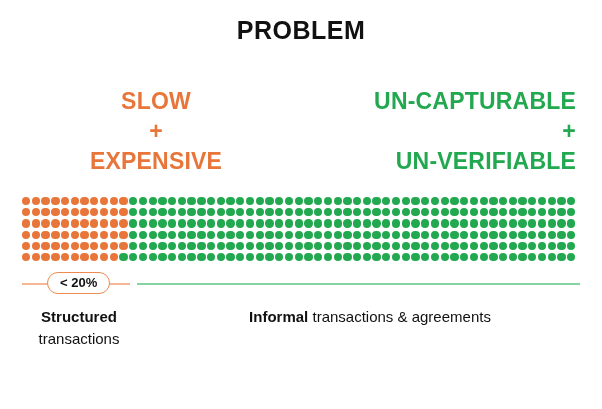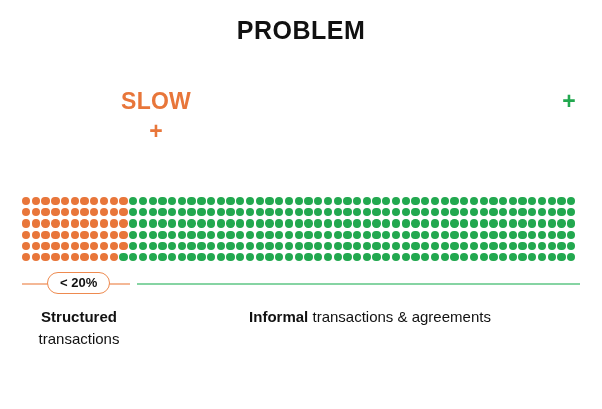--- a/index.html
+++ b/index.html
@@ -150,24 +150,27 @@
 </head>
 <body>
 
 <div id="slide">
 
   <div id="title">PROBLEM</div>
 
   <div id="headline-left" class="headline">
     <span class="line">SLOW</span>
     <span class="plus">+</span>
+    <span class="line">EXPENSIVE</span>
   </div>
 
   <div id="headline-right" class="headline">
+    <span class="line">UN-CAPTURABLE</span>
     <span class="plus">+</span>
+    <span class="line">UN-VERIFIABLE</span>
   </div>
 
   <div id="dot-grid">
       <div class="dot-row"><span class="dot o"></span><span class="dot o"></span><span class="dot o"></span><span class="dot o"></span><span class="dot o"></span><span class="dot o"></span><span class="dot o"></span><span class="dot o"></span><span class="dot o"></span><span class="dot o"></span><span class="dot o"></span><span class="dot g"></span><span class="dot g"></span><span class="dot g"></span><span class="dot g"></span><span class="dot g"></span><span class="dot g"></span><span class="dot g"></span><span class="dot g"></span><span class="dot g"></span><span class="dot g"></span><span class="dot g"></span><span class="dot g"></span><span class="dot g"></span><span class="dot g"></span><span class="dot g"></span><span class="dot g"></span><span class="dot g"></span><span class="dot g"></span><span class="dot g"></span><span class="dot g"></span><span class="dot g"></span><span class="dot g"></span><span class="dot g"></span><span class="dot g"></span><span class="dot g"></span><span class="dot g"></span><span class="dot g"></span><span class="dot g"></span><span class="dot g"></span><span class="dot g"></span><span class="dot g"></span><span class="dot g"></span><span class="dot g"></span><span class="dot g"></span><span class="dot g"></span><span class="dot g"></span><span class="dot g"></span><span class="dot g"></span><span class="dot g"></span><span class="dot g"></span><span class="dot g"></span><span class="dot g"></span><span class="dot g"></span><span class="dot g"></span><span class="dot g"></span><span class="dot g"></span></div>
       <div class="dot-row"><span class="dot o"></span><span class="dot o"></span><span class="dot o"></span><span class="dot o"></span><span class="dot o"></span><span class="dot o"></span><span class="dot o"></span><span class="dot o"></span><span class="dot o"></span><span class="dot o"></span><span class="dot o"></span><span class="dot g"></span><span class="dot g"></span><span class="dot g"></span><span class="dot g"></span><span class="dot g"></span><span class="dot g"></span><span class="dot g"></span><span class="dot g"></span><span class="dot g"></span><span class="dot g"></span><span class="dot g"></span><span class="dot g"></span><span class="dot g"></span><span class="dot g"></span><span class="dot g"></span><span class="dot g"></span><span class="dot g"></span><span class="dot g"></span><span class="dot g"></span><span class="dot g"></span><span class="dot g"></span><span class="dot g"></span><span class="dot g"></span><span class="dot g"></span><span class="dot g"></span><span class="dot g"></span><span class="dot g"></span><span class="dot g"></span><span class="dot g"></span><span class="dot g"></span><span class="dot g"></span><span class="dot g"></span><span class="dot g"></span><span class="dot g"></span><span class="dot g"></span><span class="dot g"></span><span class="dot g"></span><span class="dot g"></span><span class="dot g"></span><span class="dot g"></span><span class="dot g"></span><span class="dot g"></span><span class="dot g"></span><span class="dot g"></span><span class="dot g"></span><span class="dot g"></span></div>
       <div class="dot-row"><span class="dot o"></span><span class="dot o"></span><span class="dot o"></span><span class="dot o"></span><span class="dot o"></span><span class="dot o"></span><span class="dot o"></span><span class="dot o"></span><span class="dot o"></span><span class="dot o"></span><span class="dot o"></span><span class="dot g"></span><span class="dot g"></span><span class="dot g"></span><span class="dot g"></span><span class="dot g"></span><span class="dot g"></span><span class="dot g"></span><span class="dot g"></span><span class="dot g"></span><span class="dot g"></span><span class="dot g"></span><span class="dot g"></span><span class="dot g"></span><span class="dot g"></span><span class="dot g"></span><span class="dot g"></span><span class="dot g"></span><span class="dot g"></span><span class="dot g"></span><span class="dot g"></span><span class="dot g"></span><span class="dot g"></span><span class="dot g"></span><span class="dot g"></span><span class="dot g"></span><span class="dot g"></span><span class="dot g"></span><span class="dot g"></span><span class="dot g"></span><span class="dot g"></span><span class="dot g"></span><span class="dot g"></span><span class="dot g"></span><span class="dot g"></span><span class="dot g"></span><span class="dot g"></span><span class="dot g"></span><span class="dot g"></span><span class="dot g"></span><span class="dot g"></span><span class="dot g"></span><span class="dot g"></span><span class="dot g"></span><span class="dot g"></span><span class="dot g"></span><span class="dot g"></span></div>
       <div class="dot-row"><span class="dot o"></span><span class="dot o"></span><span class="dot o"></span><span class="dot o"></span><span class="dot o"></span><span class="dot o"></span><span class="dot o"></span><span class="dot o"></span><span class="dot o"></span><span class="dot o"></span><span class="dot o"></span><span class="dot g"></span><span class="dot g"></span><span class="dot g"></span><span class="dot g"></span><span class="dot g"></span><span class="dot g"></span><span class="dot g"></span><span class="dot g"></span><span class="dot g"></span><span class="dot g"></span><span class="dot g"></span><span class="dot g"></span><span class="dot g"></span><span class="dot g"></span><span class="dot g"></span><span class="dot g"></span><span class="dot g"></span><span class="dot g"></span><span class="dot g"></span><span class="dot g"></span><span class="dot g"></span><span class="dot g"></span><span class="dot g"></span><span class="dot g"></span><span class="dot g"></span><span class="dot g"></span><span class="dot g"></span><span class="dot g"></span><span class="dot g"></span><span class="dot g"></span><span class="dot g"></span><span class="dot g"></span><span class="dot g"></span><span class="dot g"></span><span class="dot g"></span><span class="dot g"></span><span class="dot g"></span><span class="dot g"></span><span class="dot g"></span><span class="dot g"></span><span class="dot g"></span><span class="dot g"></span><span class="dot g"></span><span class="dot g"></span><span class="dot g"></span><span class="dot g"></span></div>
       <div class="dot-row"><span class="dot o"></span><span class="dot o"></span><span class="dot o"></span><span class="dot o"></span><span class="dot o"></span><span class="dot o"></span><span class="dot o"></span><span class="dot o"></span><span class="dot o"></span><span class="dot o"></span><span class="dot o"></span><span class="dot g"></span><span class="dot g"></span><span class="dot g"></span><span class="dot g"></span><span class="dot g"></span><span class="dot g"></span><span class="dot g"></span><span class="dot g"></span><span class="dot g"></span><span class="dot g"></span><span class="dot g"></span><span class="dot g"></span><span class="dot g"></span><span class="dot g"></span><span class="dot g"></span><span class="dot g"></span><span class="dot g"></span><span class="dot g"></span><span class="dot g"></span><span class="dot g"></span><span class="dot g"></span><span class="dot g"></span><span class="dot g"></span><span class="dot g"></span><span class="dot g"></span><span class="dot g"></span><span class="dot g"></span><span class="dot g"></span><span class="dot g"></span><span class="dot g"></span><span class="dot g"></span><span class="dot g"></span><span class="dot g"></span><span class="dot g"></span><span class="dot g"></span><span class="dot g"></span><span class="dot g"></span><span class="dot g"></span><span class="dot g"></span><span class="dot g"></span><span class="dot g"></span><span class="dot g"></span><span class="dot g"></span><span class="dot g"></span><span class="dot g"></span><span class="dot g"></span></div>
       <div class="dot-row"><span class="dot o"></span><span class="dot o"></span><span class="dot o"></span><span class="dot o"></span><span class="dot o"></span><span class="dot o"></span><span class="dot o"></span><span class="dot o"></span><span class="dot o"></span><span class="dot o"></span><span class="dot g"></span><span class="dot g"></span><span class="dot g"></span><span class="dot g"></span><span class="dot g"></span><span class="dot g"></span><span class="dot g"></span><span class="dot g"></span><span class="dot g"></span><span class="dot g"></span><span class="dot g"></span><span class="dot g"></span><span class="dot g"></span><span class="dot g"></span><span class="dot g"></span><span class="dot g"></span><span class="dot g"></span><span class="dot g"></span><span class="dot g"></span><span class="dot g"></span><span class="dot g"></span><span class="dot g"></span><span class="dot g"></span><span class="dot g"></span><span class="dot g"></span><span class="dot g"></span><span class="dot g"></span><span class="dot g"></span><span class="dot g"></span><span class="dot g"></span><span class="dot g"></span><span class="dot g"></span><span class="dot g"></span><span class="dot g"></span><span class="dot g"></span><span class="dot g"></span><span class="dot g"></span><span class="dot g"></span><span class="dot g"></span><span class="dot g"></span><span class="dot g"></span><span class="dot g"></span><span class="dot g"></span><span class="dot g"></span><span class="dot g"></span><span class="dot g"></span><span class="dot g"></span></div>
     </div>

